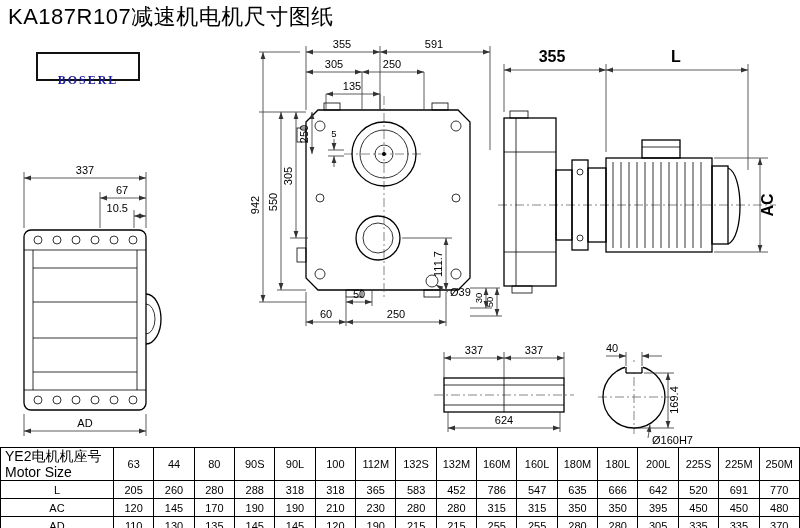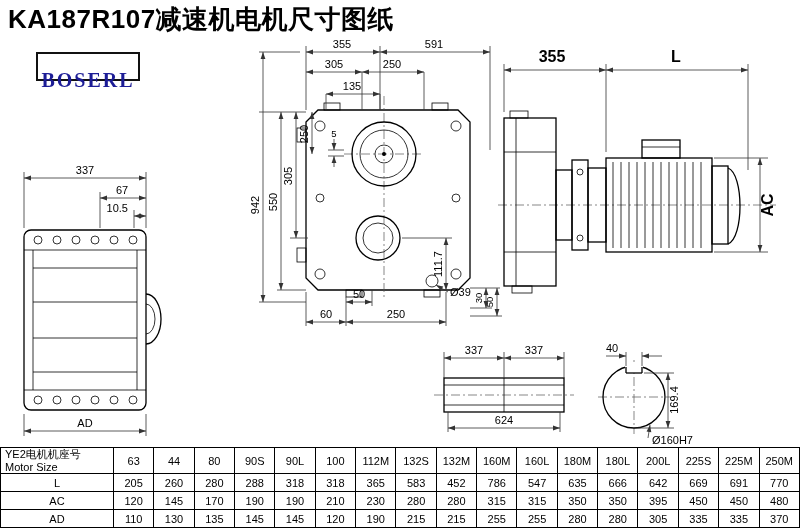--- a/index.html
+++ b/index.html
@@ -3,50 +3,50 @@
 <meta charset="utf-8">
 <style>
   * { margin:0; padding:0; box-sizing:border-box; }
   html,body { width:800px; height:528px; }
   body {
     position:relative; background:#fff; overflow:hidden;
     font-family:"Liberation Sans", sans-serif; color:#000;
   }
   .title {
     position:absolute; left:8px; top:2px;
-    font-size:26px; font-weight:bold; letter-spacing:0.5px;
+    font-size:22px; font-weight:normal; letter-spacing:0.5px;
   }
   .brand-box {
     position:absolute; left:36px; top:52px; width:104px; height:29px;
     border:2px solid #111; background:#fff;
     display:flex; align-items:center; justify-content:center;
   }
   .brand-text {
     font-family:"Liberation Serif", serif; font-weight:bold;
-    font-size:20px; color:#1c1c96; letter-spacing:2px;margin-top:27px;
+    font-size:12px; color:#1c1c96; letter-spacing:2px;margin-top:27px;
   }
   svg.drawing { position:absolute; left:0; top:0; }
   .ol { fill:none; stroke:#000; stroke-width:1.3; }
   .il { fill:none; stroke:#000; stroke-width:0.8; }
   .dl { fill:none; stroke:#333; stroke-width:0.8; }
   .cl { fill:none; stroke:#555; stroke-width:0.7; stroke-dasharray:9 3 2 3; }
   .dt  { font-size:11px; fill:#000; }
   .dts { font-size:9.5px; fill:#000; }
   .dtb { font-size:16px; font-weight:bold; fill:#000; }
   table.dims {
     position:absolute; left:0; top:447px; width:800px;
     border-collapse:collapse; table-layout:fixed; background:#fff;
   }
   .dims th, .dims td {
     border:1px solid #000; text-align:center; vertical-align:middle;
     font-weight:normal; font-size:11px; height:18px; padding:0; background:#fff;
   }
   .dims thead th { height:26px; }
   .dims th.rowhead { width:113px; }
-  .dims thead th.rowhead { font-size:11px; line-height:1.15; text-align:left; padding-left:4px; }
+  .dims thead th.rowhead { font-size:14px; line-height:1.15; text-align:left; padding-left:4px; }
 </style>
 </head>
 <body>
 
 <div class="title">KA187R107减速机电机尺寸图纸</div>
 
 <div class="brand-box">
   <span class="brand-text">BOSERL</span>
 </div>
 
@@ -322,21 +322,21 @@
         <td>318</td>
         <td>318</td>
         <td>365</td>
         <td>583</td>
         <td>452</td>
         <td>786</td>
         <td>547</td>
         <td>635</td>
         <td>666</td>
         <td>642</td>
-        <td>669</td>
+        <td>520</td>
         <td>691</td>
         <td>770</td>
       </tr>
       <tr>
         <th class="rowhead">AC</th>
         <td>120</td>
         <td>145</td>
         <td>170</td>
         <td>190</td>
         <td>190</td>

